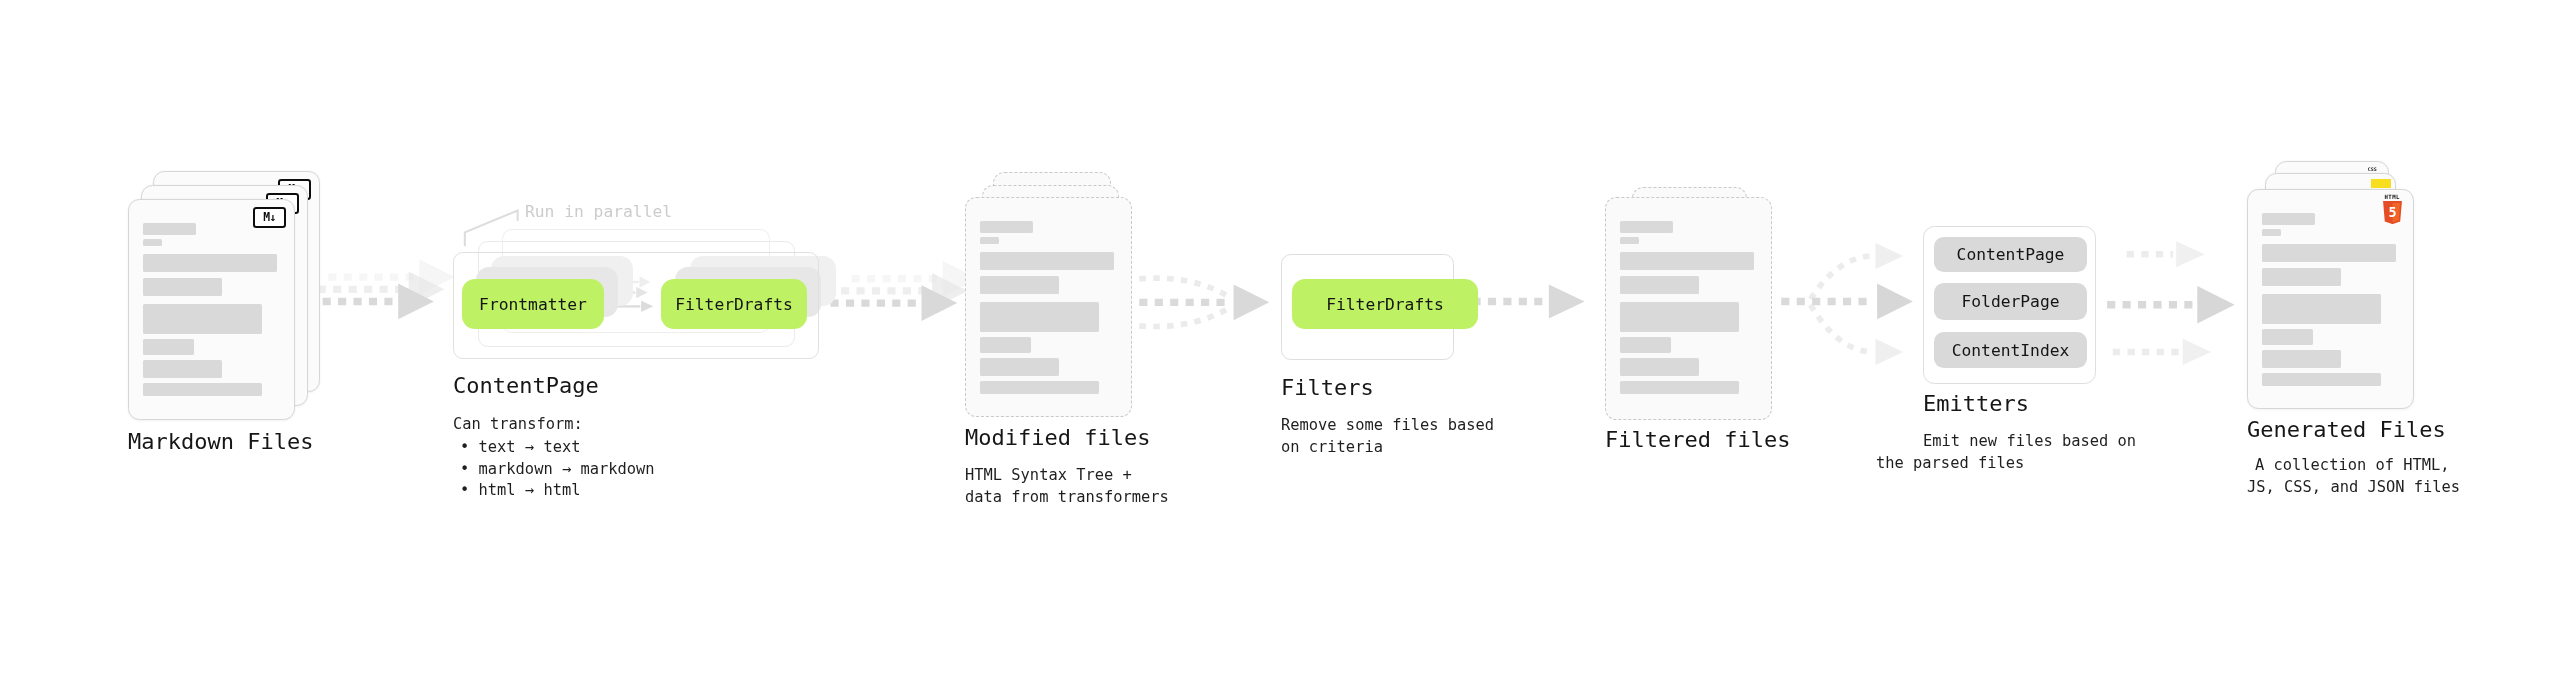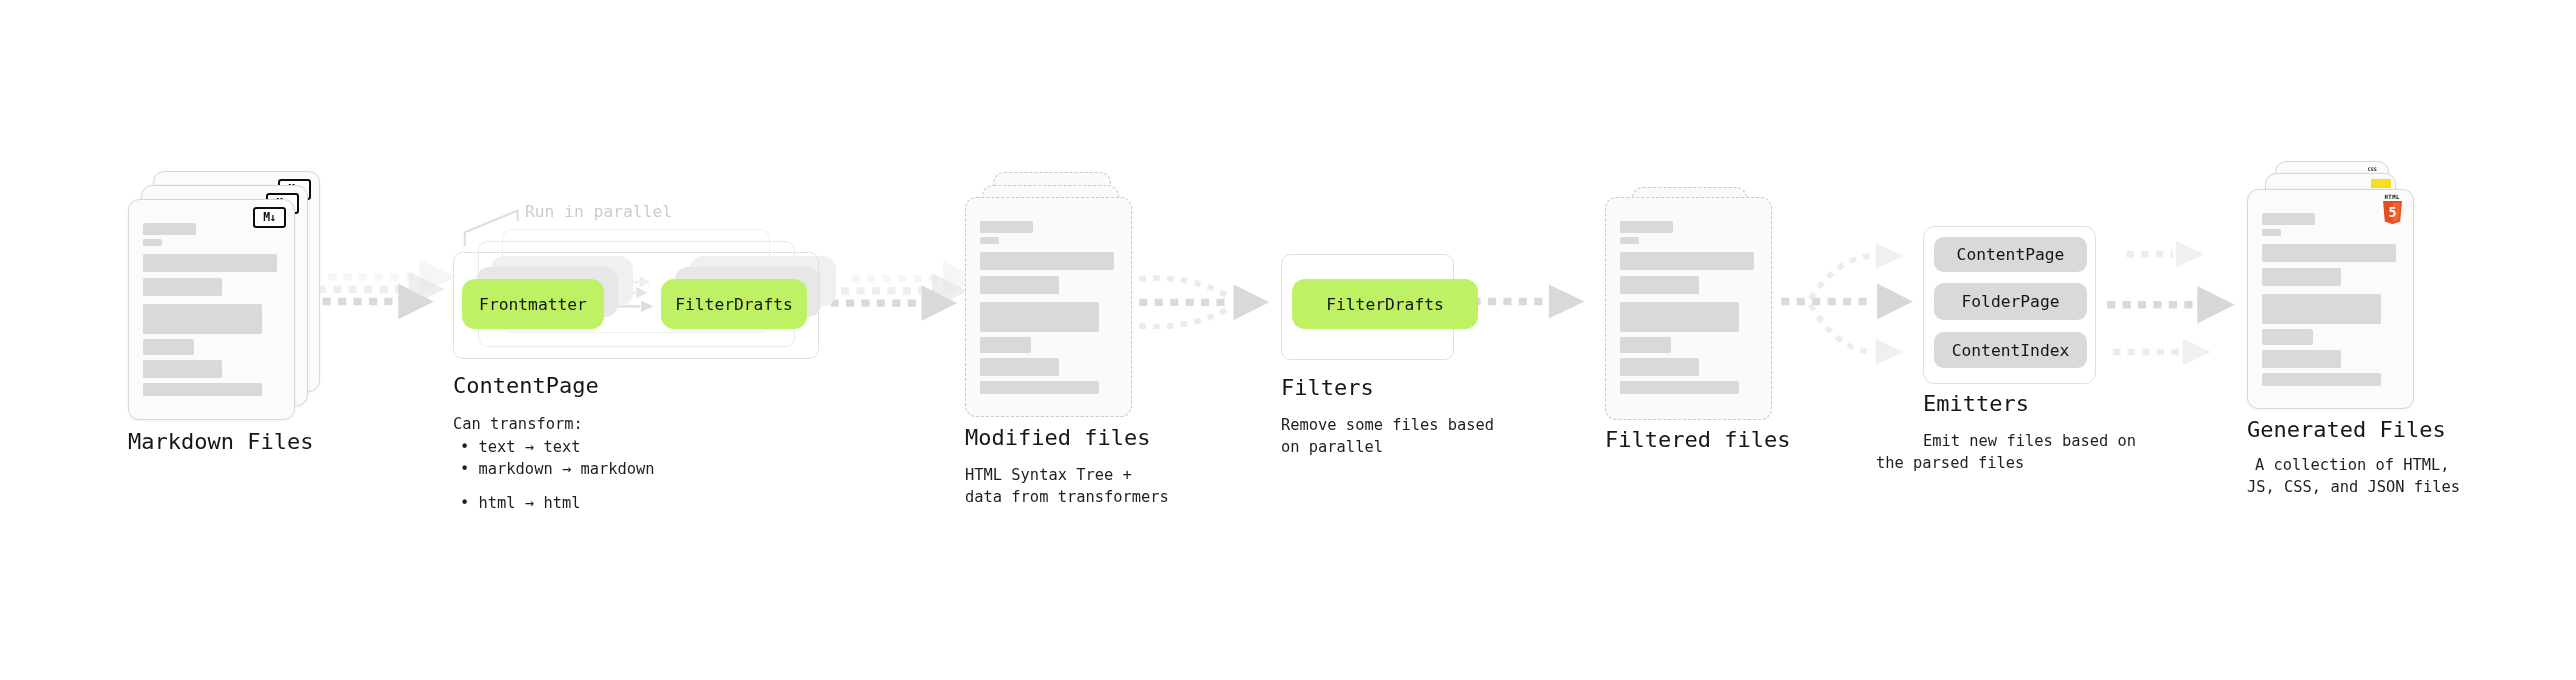--- a/index.html
+++ b/index.html
@@ -143,21 +143,21 @@
   <div class="nbtn ghost2" style="left:690px;top:256px;width:146px;height:50px;"></div>
   <div class="nbtn ghost1" style="left:476px;top:267px;width:142px;height:50px;"></div>
   <div class="nbtn ghost1" style="left:675px;top:267px;width:146px;height:50px;"></div>
   <div class="obox front" style="left:453px;top:252px;width:366px;height:107px;"></div>
   <div class="nbtn" style="left:462px;top:279px;width:142px;height:50px;">Frontmatter</div>
   <div class="nbtn" style="left:661px;top:279px;width:146px;height:50px;">FilterDrafts</div>
   <div class="sec-label" style="left:453px;top:373px;">ContentPage</div>
   <div class="sec-desc" style="left:453px;top:413px;">Can transform:</div>
   <div class="sec-desc" style="left:460px;top:436px;">• text → text</div>
   <div class="sec-desc" style="left:460px;top:458px;">• markdown → markdown</div>
-  <div class="sec-desc" style="left:460px;top:492px;">• html → html</div>
+  <div class="sec-desc" style="left:460px;top:479px;">• html → html</div>
 
   <div class="card dashed" style="left:993px;top:172px;width:118px;height:221px;"></div>
   <div class="card dashed" style="left:982px;top:185px;width:137px;height:221px;"></div>
   <div class="card dashed" style="left:965px;top:197px;width:167px;height:220px;">
     <div class="bars">
         <div class="bar" style="width: 53px; height: 12.2px; margin-top: 0px;"></div>
         <div class="bar" style="width: 18.7px; height: 6.5px; margin-top: 4.1px;"></div>
         <div class="bar" style="width: 134px; height: 18px; margin-top: 8.1px;"></div>
         <div class="bar" style="width: 79px; height: 18px; margin-top: 6.5px;"></div>
         <div class="bar" style="width: 119px; height: 30px; margin-top: 8.1px;"></div>
@@ -167,21 +167,21 @@
       </div>
   </div>
   <div class="sec-label" style="left:965px;top:425px;">Modified files</div>
   <div class="sec-desc" style="left:965px;top:464px;">HTML Syntax Tree +</div>
   <div class="sec-desc" style="left:965px;top:486px;">data from transformers</div>
 
   <div class="obox front" style="left:1281px;top:254px;width:173px;height:106px;border-color:#dedede;"></div>
   <div class="nbtn" style="left:1292px;top:279px;width:186px;height:50px;">FilterDrafts</div>
   <div class="sec-label" style="left:1281px;top:375px;">Filters</div>
   <div class="sec-desc" style="left:1281px;top:414px;">Remove some files based</div>
-  <div class="sec-desc" style="left:1281px;top:436px;">on parallel</div>
+  <div class="sec-desc" style="left:1281px;top:436px;">on criteria</div>
 
   <div class="card dashed" style="left:1632px;top:187px;width:115px;height:221px;"></div>
   <div class="card dashed" style="left:1605px;top:197px;width:167px;height:223px;">
     <div class="bars">
         <div class="bar" style="width: 53px; height: 12.2px; margin-top: 0px;"></div>
         <div class="bar" style="width: 18.7px; height: 6.5px; margin-top: 4.1px;"></div>
         <div class="bar" style="width: 134px; height: 18px; margin-top: 8.1px;"></div>
         <div class="bar" style="width: 79px; height: 18px; margin-top: 6.5px;"></div>
         <div class="bar" style="width: 119px; height: 30px; margin-top: 8.1px;"></div>
         <div class="bar" style="width: 51px; height: 15.4px; margin-top: 4.9px;"></div>

